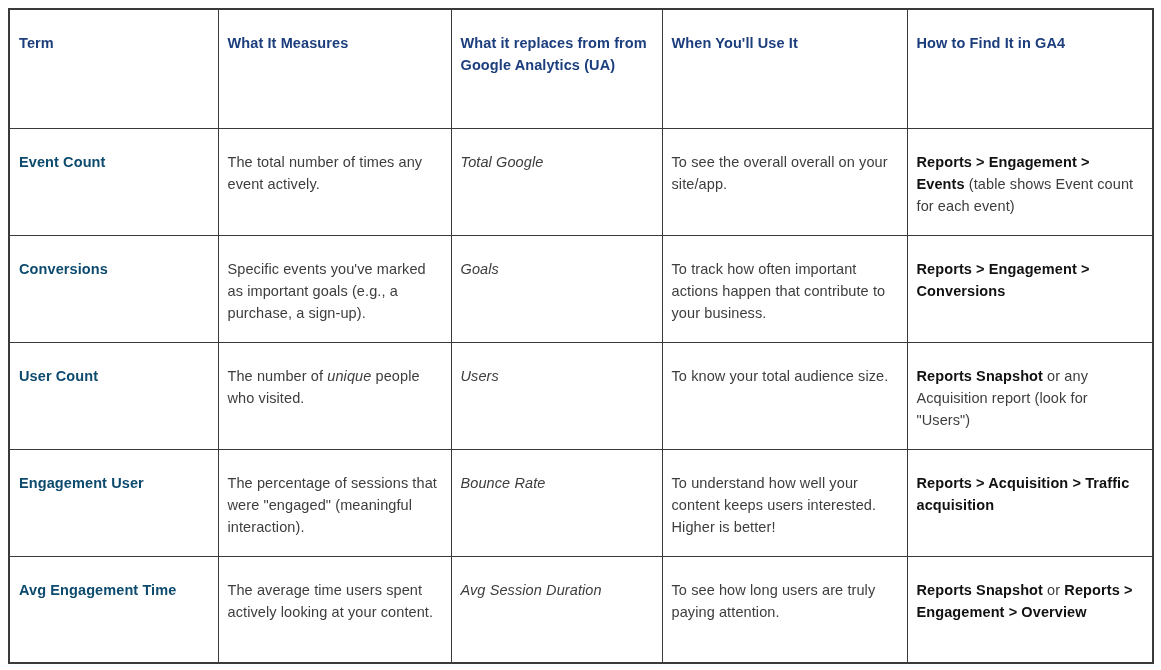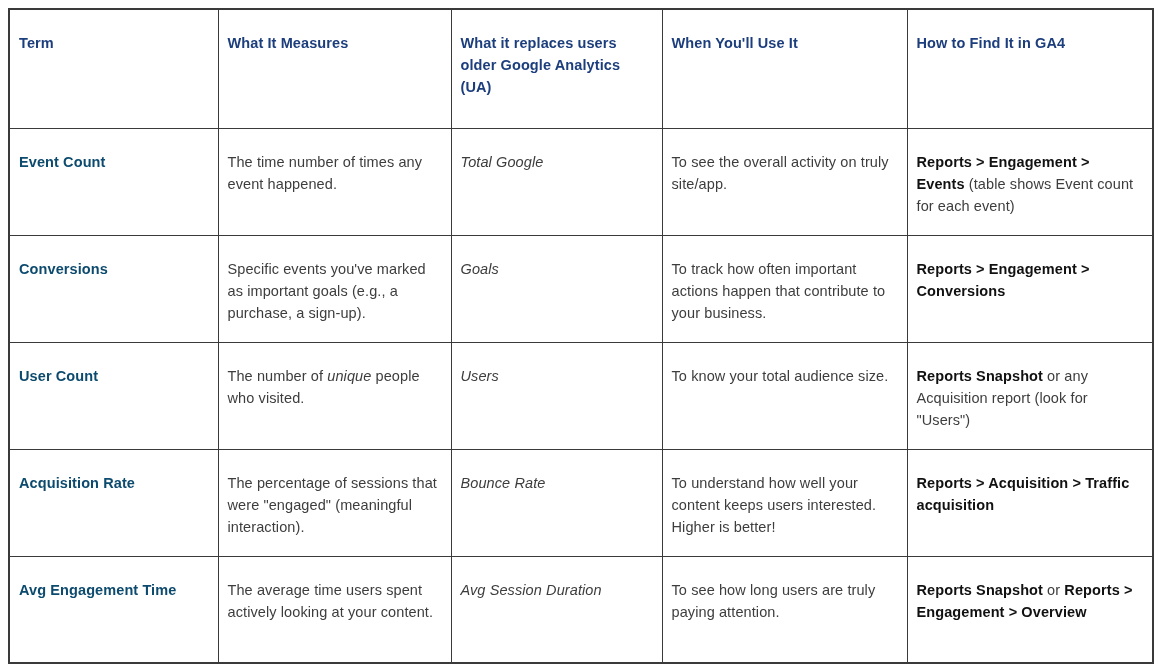--- a/index.html
+++ b/index.html
@@ -67,52 +67,52 @@
       <col style="width:209px">
       <col style="width:233px">
       <col style="width:211px">
       <col style="width:245px">
       <col style="width:246px">
     </colgroup>
     <thead>
       <tr>
         <th>Term</th>
         <th>What It Measures</th>
-        <th>What it replaces users older Google Analytics (UA)</th>
+        <th>What it replaces from from Google Analytics (UA)</th>
         <th>When You'll Use It</th>
         <th>How to Find It in GA4</th>
       </tr>
     </thead>
     <tbody>
     <tr>
       <td class="cell-term">Event Count</td>
-      <td class="cell-measures"><span>The time number of times any event happened.</span></td>
+      <td class="cell-measures"><span>The total number of times any event actively.</span></td>
       <td class="cell-replaces">Total Google</td>
-      <td class="cell-when">To see the overall activity on truly site/app.</td>
+      <td class="cell-when">To see the overall overall on your site/app.</td>
       <td class="cell-find"><span class="b">Reports &gt; Engagement &gt; Events</span><span> (table shows Event count for each event)</span></td>
     </tr>
 
     <tr>
       <td class="cell-term">Conversions</td>
       <td class="cell-measures"><span>Specific events you've marked as important goals (e.g., a purchase, a sign-up).</span></td>
       <td class="cell-replaces">Goals</td>
       <td class="cell-when">To track how often important actions happen that contribute to your business.</td>
       <td class="cell-find"><span class="b">Reports &gt; Engagement &gt; Conversions</span></td>
     </tr>
 
     <tr>
       <td class="cell-term">User Count</td>
       <td class="cell-measures"><span>The number of </span><span class="i">unique</span><span> people who visited.</span></td>
       <td class="cell-replaces">Users</td>
       <td class="cell-when">To know your total audience size.</td>
       <td class="cell-find"><span class="b">Reports Snapshot</span><span> or any Acquisition report (look for "Users")</span></td>
     </tr>
 
     <tr>
-      <td class="cell-term">Acquisition Rate</td>
+      <td class="cell-term">Engagement User</td>
       <td class="cell-measures"><span>The percentage of sessions that were "engaged" (meaningful interaction).</span></td>
       <td class="cell-replaces">Bounce Rate</td>
       <td class="cell-when">To understand how well your content keeps users interested. Higher is better!</td>
       <td class="cell-find"><span class="b">Reports &gt; Acquisition &gt; Traffic acquisition</span></td>
     </tr>
 
     <tr>
       <td class="cell-term">Avg Engagement Time</td>
       <td class="cell-measures"><span>The average time users spent actively looking at your content.</span></td>
       <td class="cell-replaces">Avg Session Duration</td>

